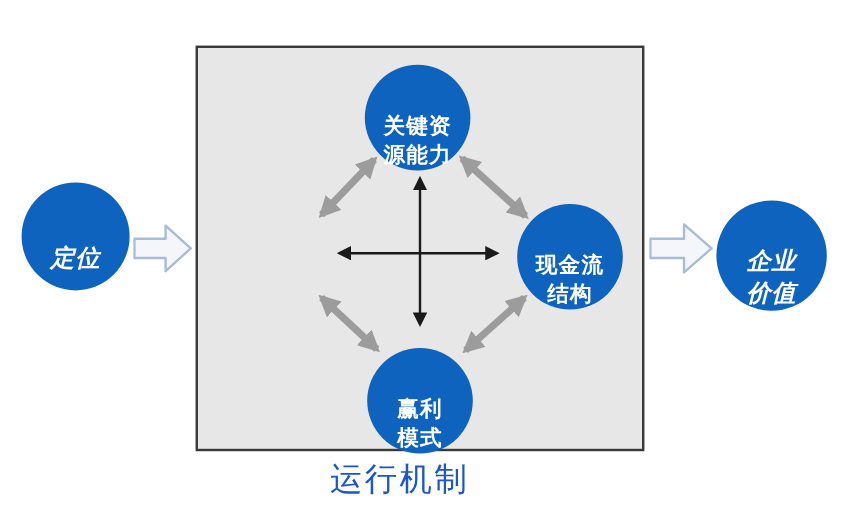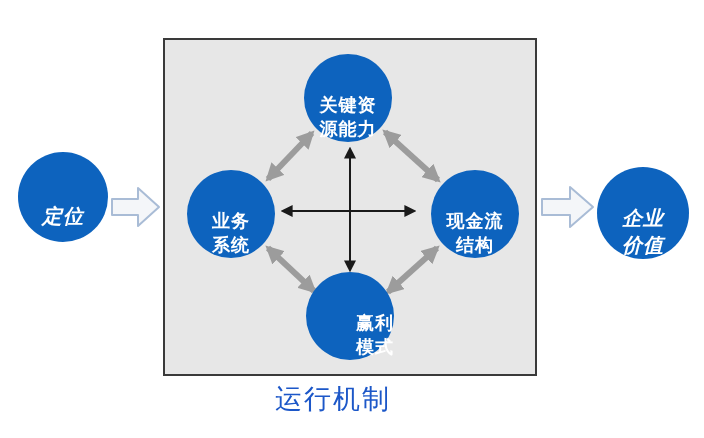--- a/index.html
+++ b/index.html
@@ -36,21 +36,21 @@
     position:absolute;
     left:163px;top:38px;
     width:370px;height:334px;
     background:var(--box-fill);
     border:2px solid var(--box-border);
   }
   .mech-box .inner-circle{font-size:18px;}
   .n-top{left:139px;top:14px;width:88px;height:88px;}
   .n-left{left:22px;top:130px;width:88px;height:88px;}
   .n-right{left:266px;top:130px;width:88px;height:88px;}
-  .n-bottom{left:141px;top:232px;width:88px;height:88px;justify-content:flex-end;}
+  .n-bottom{left:141px;top:250px;width:88px;height:88px;}
   .arrows-svg{position:absolute;left:0;top:0;width:370px;height:334px;}
   .block-arrow{position:absolute;}
   .ba-left{left:111px;top:186px;}
   .ba-right{left:541px;top:184px;}
   .caption{
     position:absolute;
     left:146px;top:381px;width:374px;
     text-align:center;
     color:var(--caption-blue);
     font-size:27px;
@@ -92,24 +92,20 @@
       <g stroke="var(--black-arrow)" stroke-width="2">
         <line x1="118" y1="171" x2="249" y2="171" marker-start="url(#bHead)" marker-end="url(#bHead)"></line>
         <line x1="185" y1="109" x2="185" y2="230" marker-start="url(#bHead)" marker-end="url(#bHead)"></line>
       </g>
     </svg>
 
     <div class="circle inner-circle n-top">
       <span class="lbl">关键资
 源能力</span>
     </div>
-    <div class="circle inner-circle n-left">
-      <span class="lbl">业务
-系统</span>
-    </div>
     <div class="circle inner-circle n-right">
       <span class="lbl">现金流
 结构</span>
     </div>
     <div class="circle inner-circle n-bottom">
       <span class="lbl">赢利
 模式</span>
     </div>
   </div>
 

